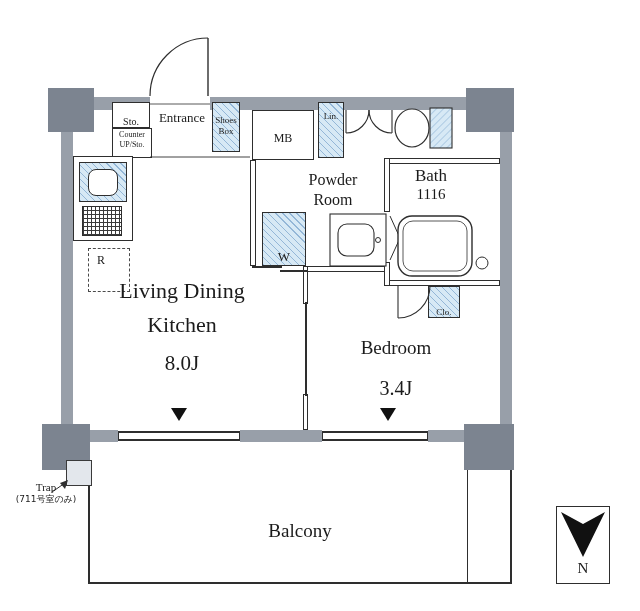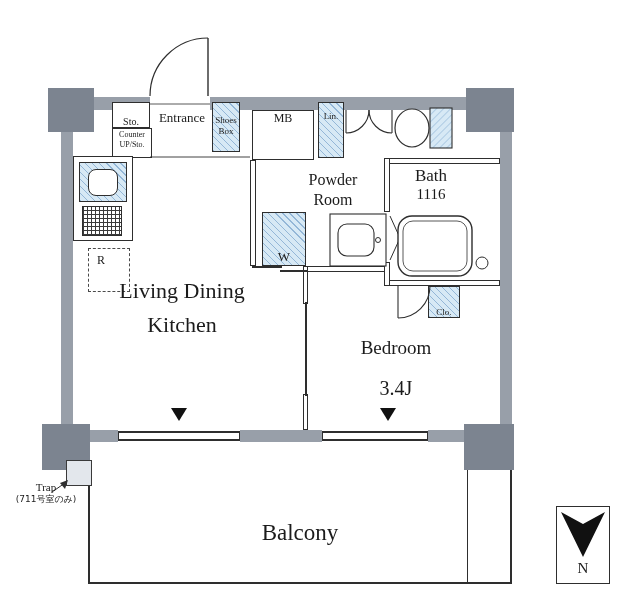--- a/index.html
+++ b/index.html
@@ -52,21 +52,21 @@
   <div class="abs thinwall" style="left:384px;top:280px;width:116px;height:6px;"></div>
   <div class="abs thinwall" style="left:384px;top:158px;width:6px;height:54px;"></div>
   <div class="abs thinwall" style="left:384px;top:262px;width:6px;height:24px;"></div>
   <div class="abs thinwall" style="left:303px;top:266px;width:5px;height:38px;"></div>
   <div class="abs thinwall" style="left:303px;top:394px;width:5px;height:36px;"></div>
   <div class="abs bline" style="left:305px;top:302px;width:2px;height:94px;"></div>
   <div class="abs bline" style="left:252px;top:266px;width:30px;height:2px;"></div>
   <div class="abs bline" style="left:280px;top:270px;width:28px;height:2px;"></div>
 
   <div class="abs box" style="left:252px;top:110px;width:62px;height:50px;">
-    <div style="text-align:center;padding-top:0;font-size:12px;">MB</div>
+    <div style="text-align:center;padding-top:20px;font-size:12px;">MB</div>
   </div>
 
   <div class="abs box cen" style="left:112px;top:102px;width:38px;height:26px;font-size:10px;">
     <span>Sto.</span>
   </div>
   <div class="abs box" style="left:112px;top:128px;width:40px;height:30px;font-size:8px;text-align:center;padding-top:1px;line-height:10px;">
     <div>Counter</div>
     <div>UP/Sto.</div>
   </div>
   <div class="abs hatch" style="left:212px;top:102px;width:28px;height:50px;font-size:9px;text-align:center;padding-top:12px;line-height:11px;">
@@ -153,25 +153,26 @@
     <div>Room</div>
   </div>
 
   <div class="lbl" style="left:396px;top:166px;width:70px;">
     <div style="font-size:17px;">Bath</div>
     <div style="font-size:15px;">1116</div>
   </div>
 
   <div class="lbl" style="left:100px;top:312px;width:164px;font-size:22px;">Kitchen</div>
   <div class="lbl" style="left:100px;top:278px;width:164px;font-size:22px;">Living Dining</div>
+  <div class="lbl" style="left:100px;top:351px;width:164px;font-size:21px;">8.0J</div>
 
   <div class="lbl" style="left:346px;top:337px;width:100px;font-size:19px;">Bedroom</div>
   <div class="lbl" style="left:346px;top:377px;width:100px;font-size:20px;">3.4J</div>
 
-  <div class="lbl" style="left:250px;top:520px;width:100px;font-size:23px;">Balcony</div>
+  <div class="lbl" style="left:250px;top:520px;width:100px;font-size:19px;">Balcony</div>
 
   <div class="lbl" style="left:0px;top:481px;width:92px;">
     <div style="font-size:11px;">Trap</div>
     <div style="font-size:9px;font-family:'DejaVu Sans',sans-serif;">(711号室のみ)</div>
   </div>
 
   <div class="lbl" style="left:556px;top:560px;width:54px;font-size:15px;">N</div>
 
 </div>
 

